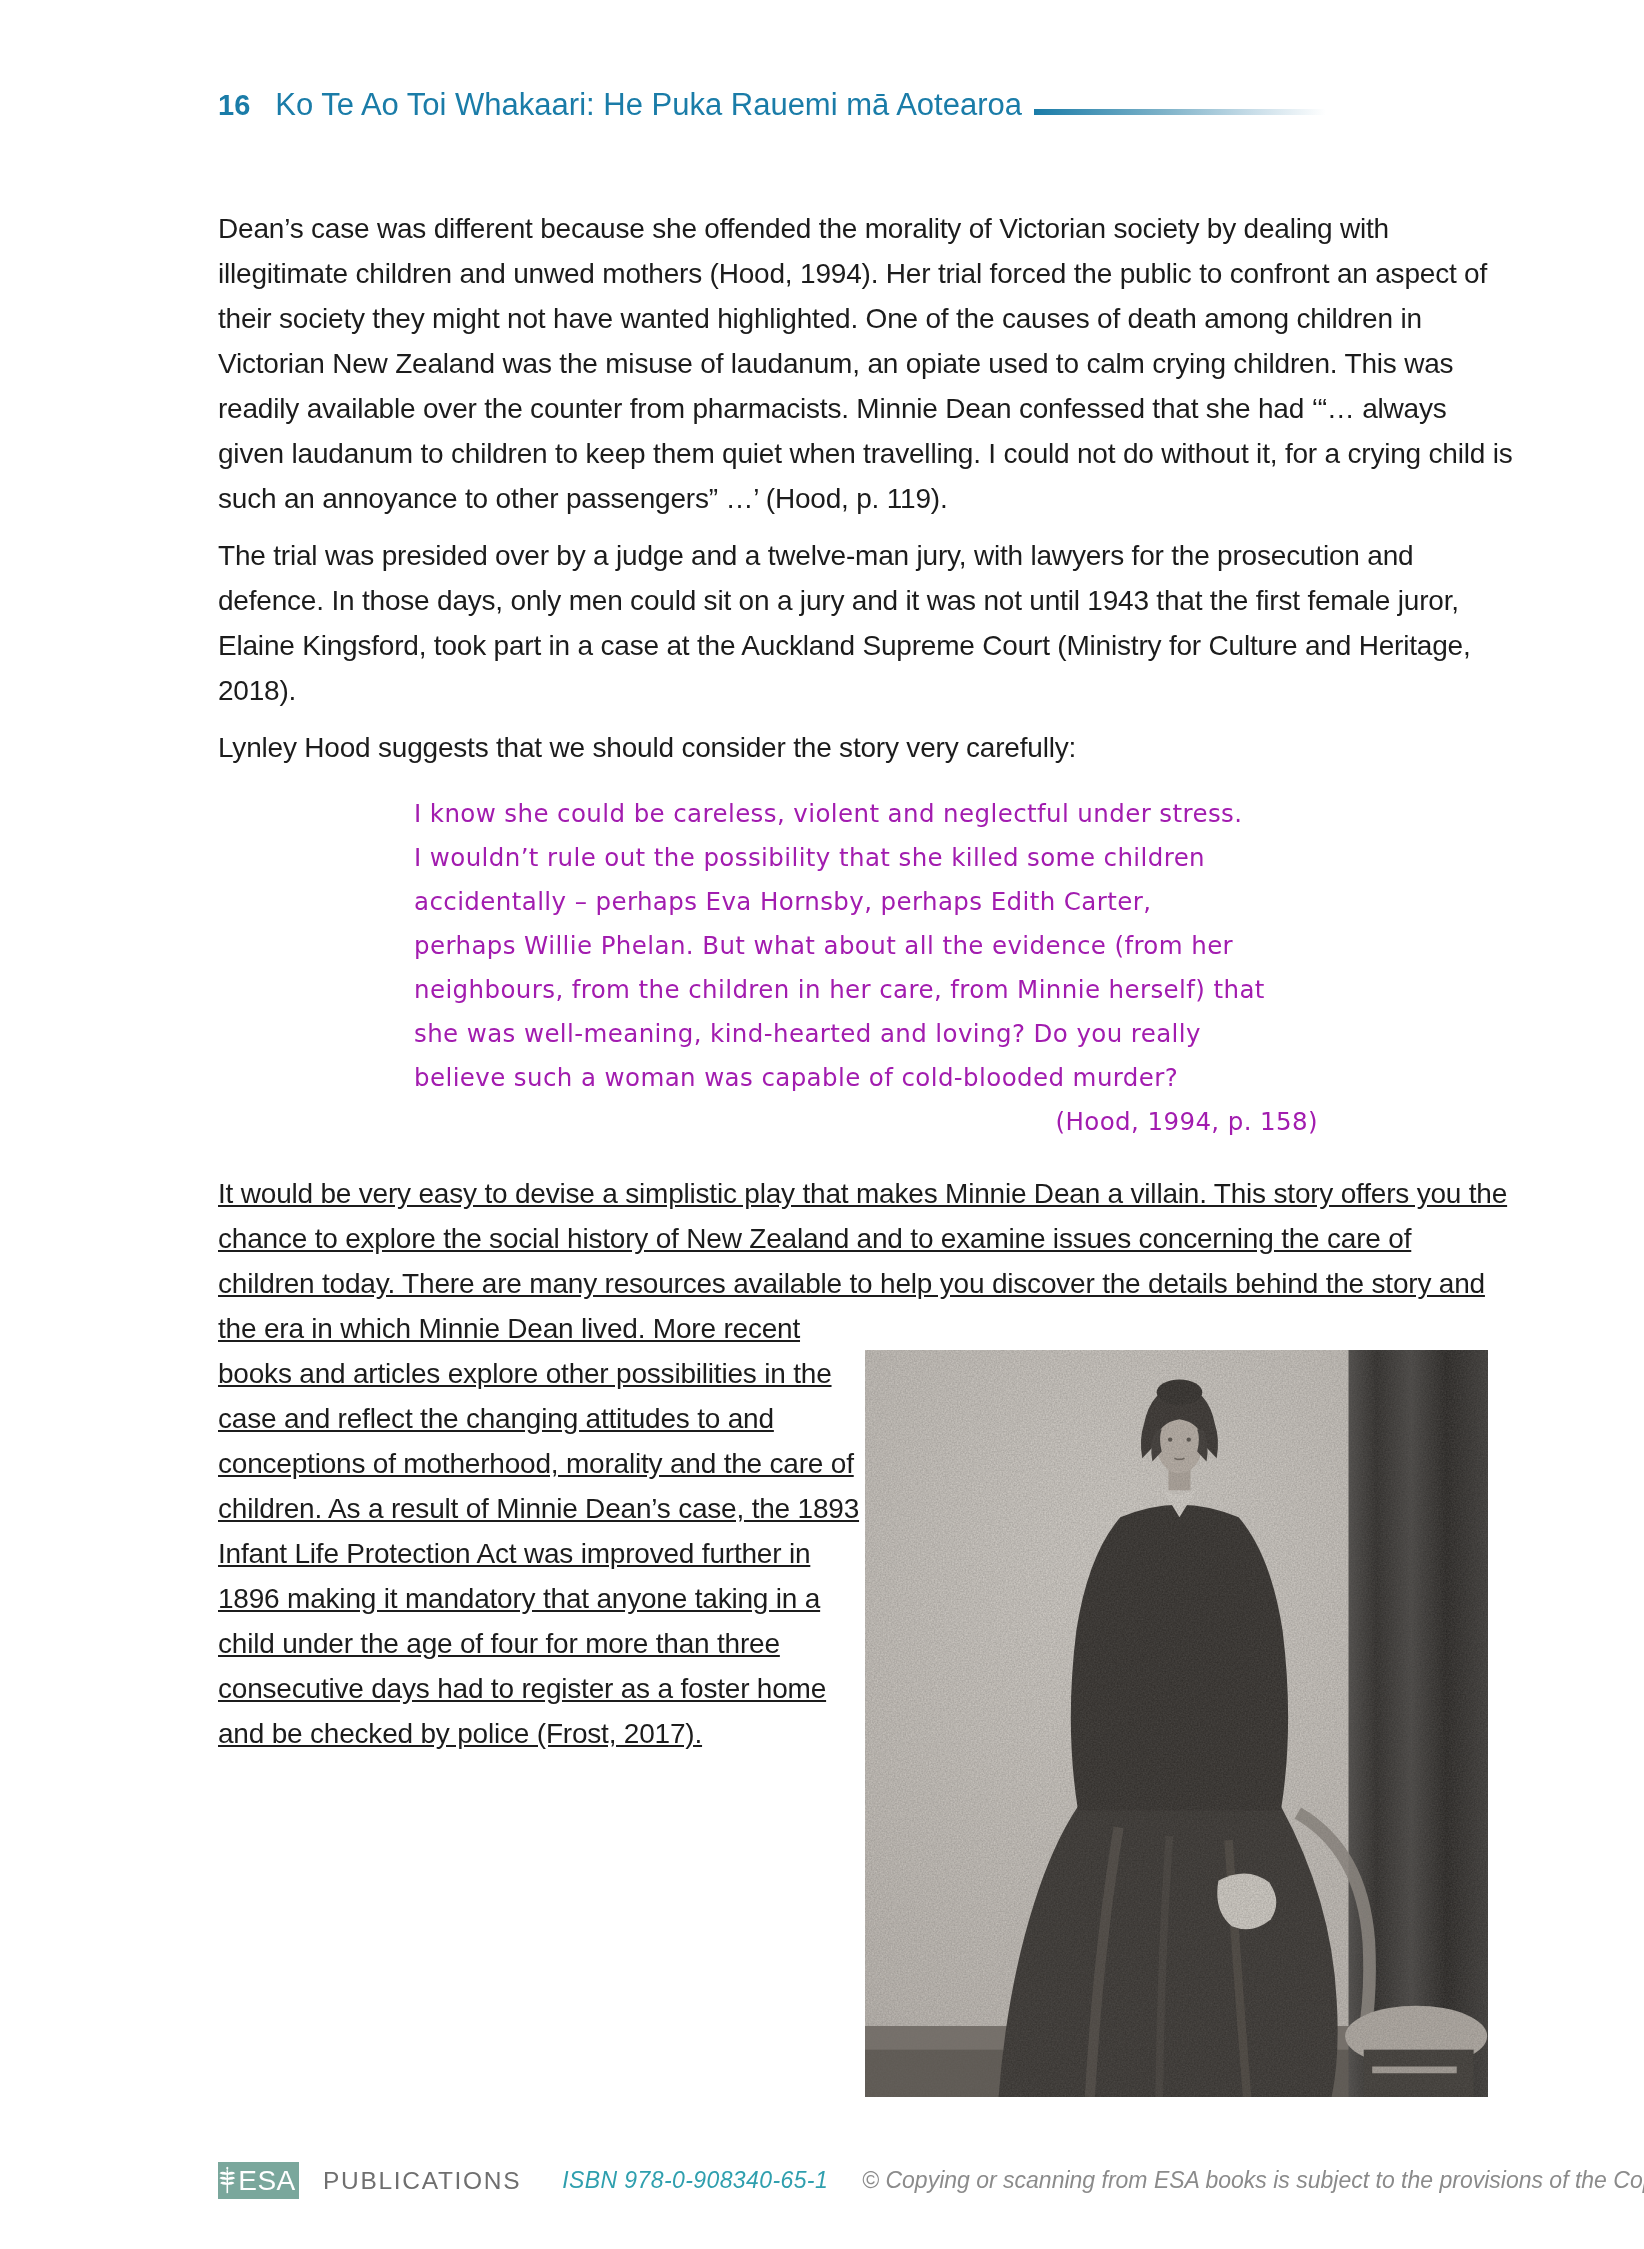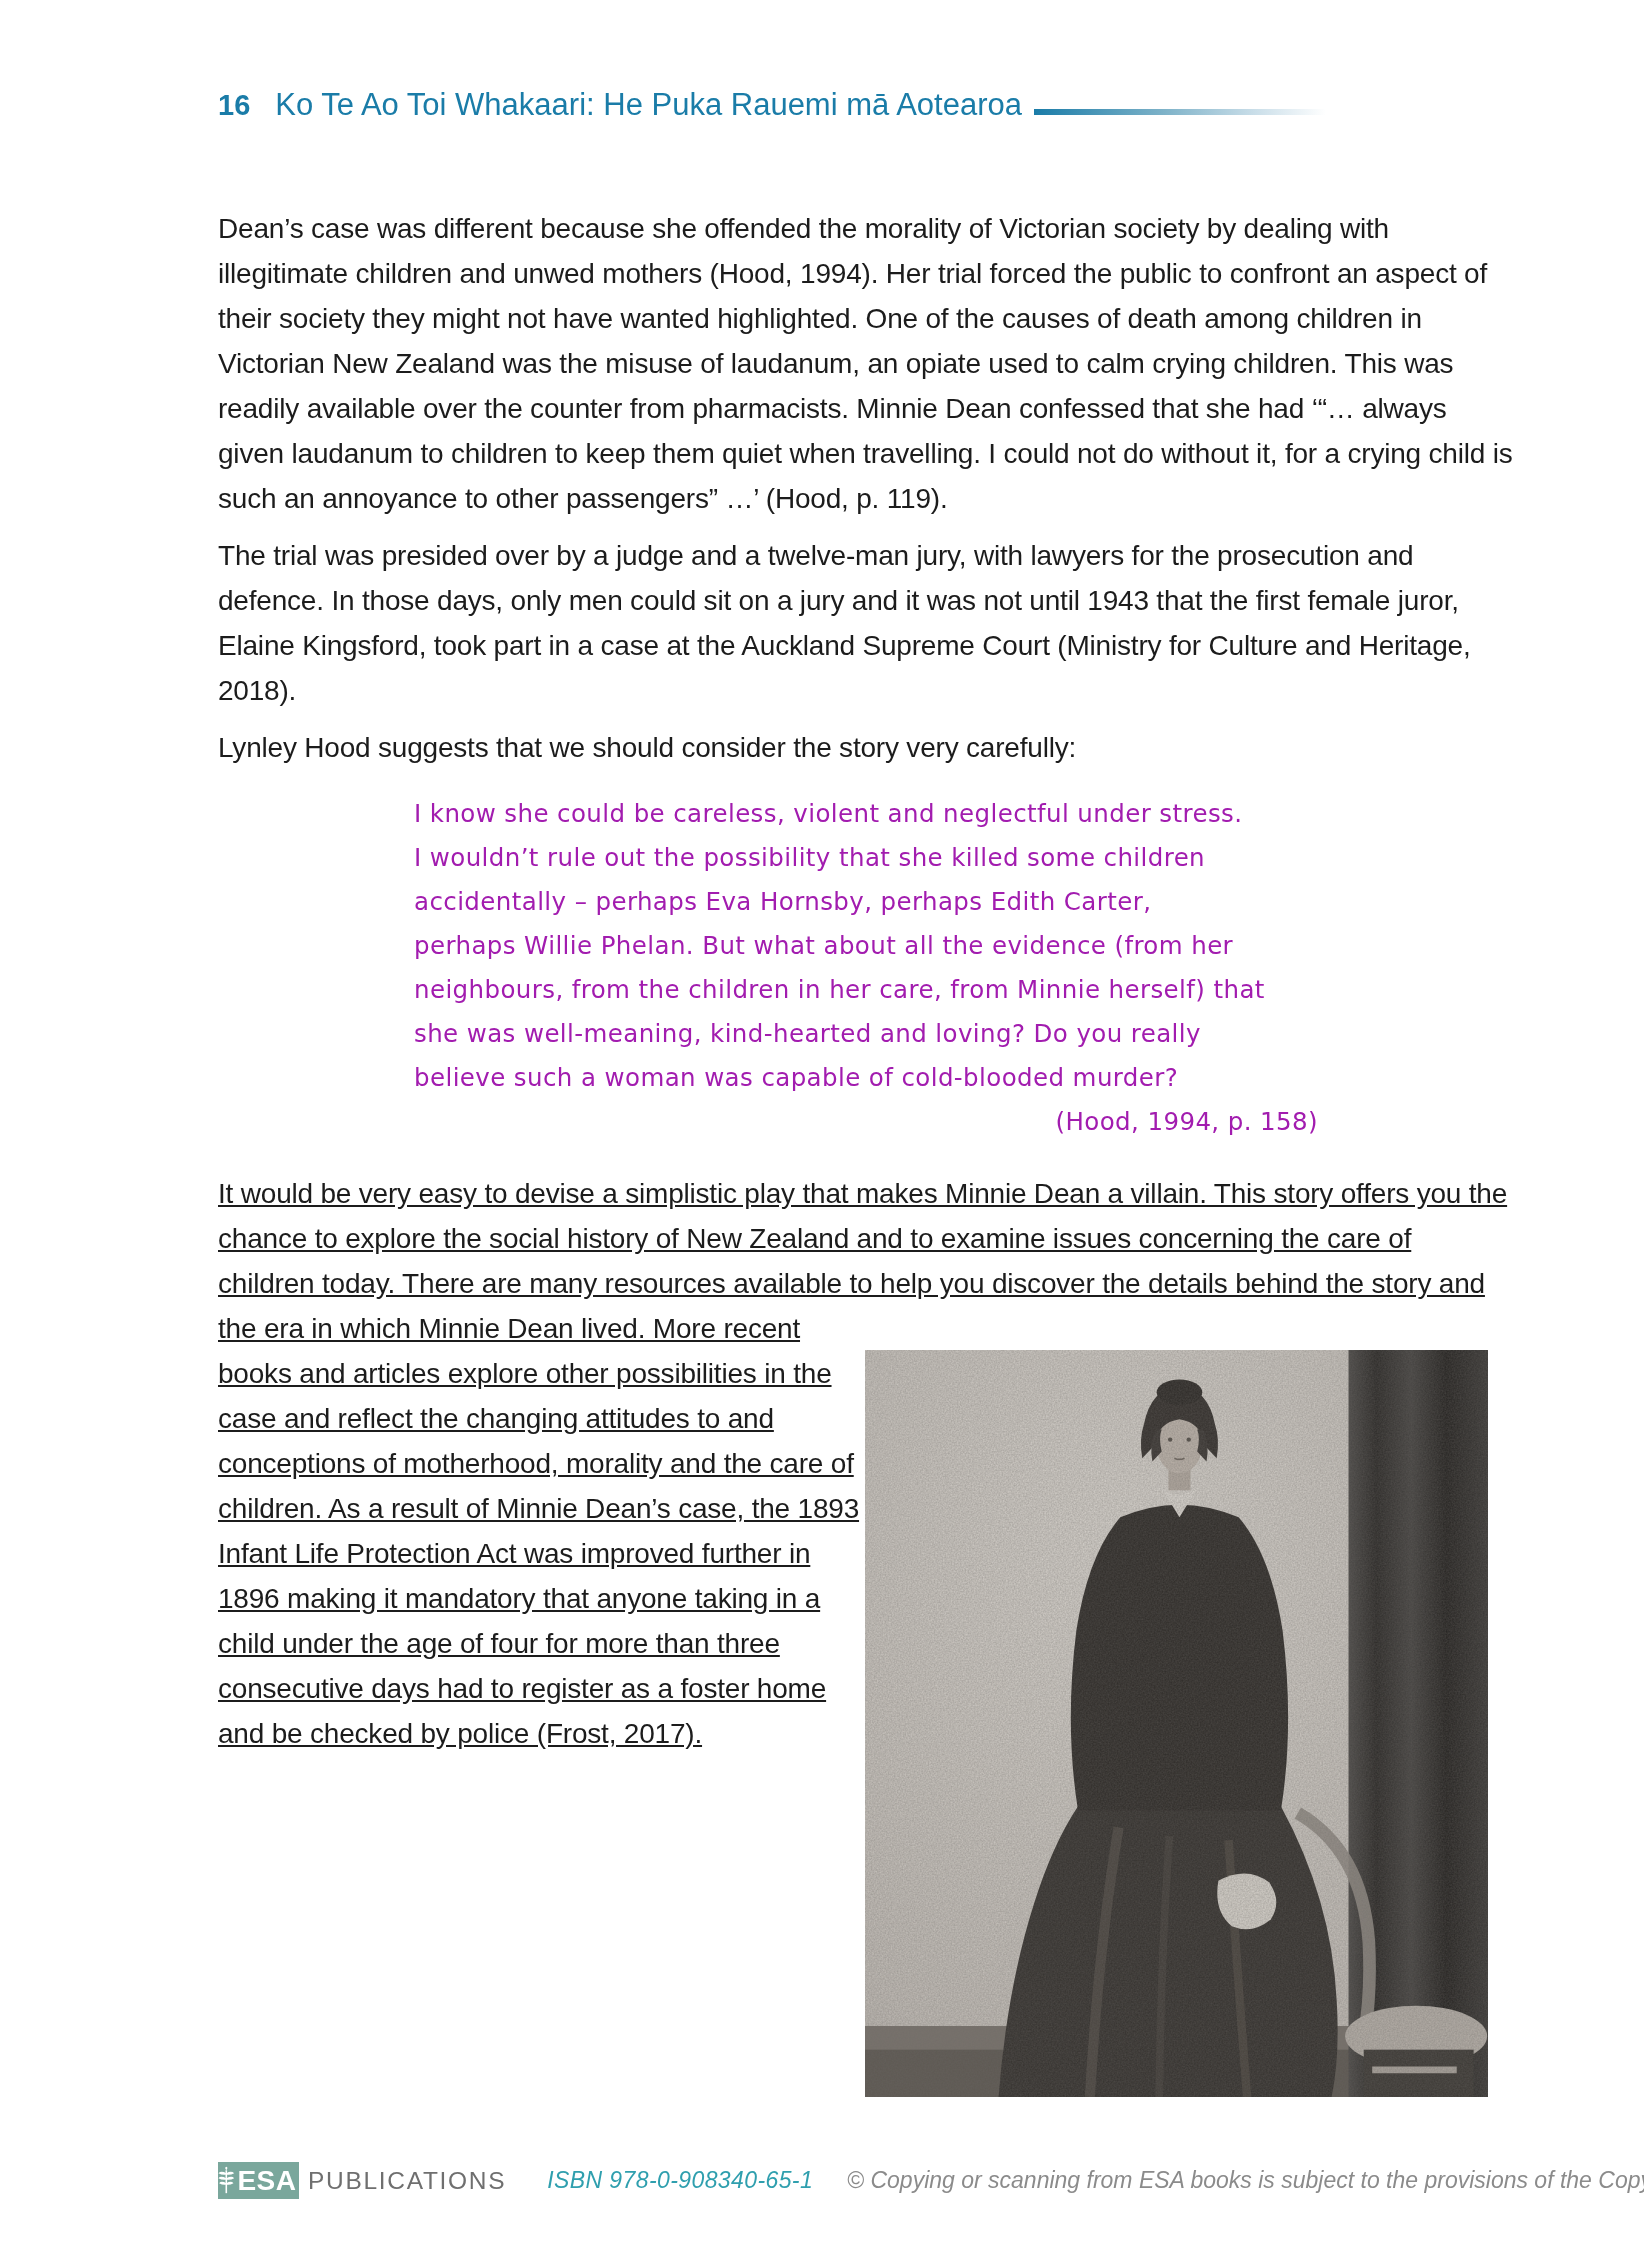--- a/index.html
+++ b/index.html
@@ -53,22 +53,22 @@
   .page-footer{
     position:absolute;left:218px;bottom:51px;right:132px;
     display:flex;align-items:center;
   }
   .logo-box{
     width:81px;height:37px;background:#7aa79c;
     display:flex;align-items:center;justify-content:center;
     flex:none;
   }
   .logo-box .fern{width:18.6px;height:32px;margin-right:1.7px;margin-left:-3.4px;flex:none;}
-  .logo-text{color:#ffffff;font-weight:bold;font-size:28px;letter-spacing:0.4px;}
-  .publications{font-size:24.5px;color:#6f6f6f;letter-spacing:1.7px;margin-left:9px;}
+  .logo-text{color:#ffffff;font-weight:normal;font-size:28px;letter-spacing:0.4px;}
+  .publications{font-size:24.5px;color:#6f6f6f;letter-spacing:1.7px;margin-left:24px;}
   .isbn{font-size:23px;font-style:italic;color:#2f9fae;margin-left:41px;letter-spacing:0.4px;white-space:nowrap;}
   .copyright{font-size:23px;font-style:italic;color:#8b8b8b;margin-left:34px;white-space:nowrap;}
 </style>
 </head>
 <body>
 
 <div class="page">
 
   <header class="page-header">
     <span class="page-num">16</span>

